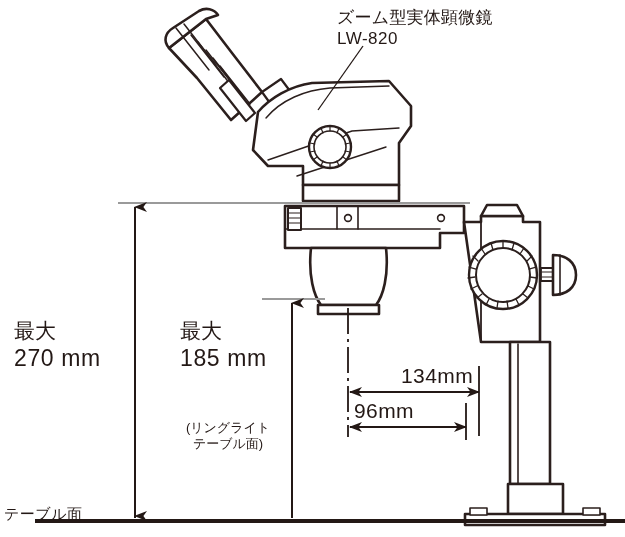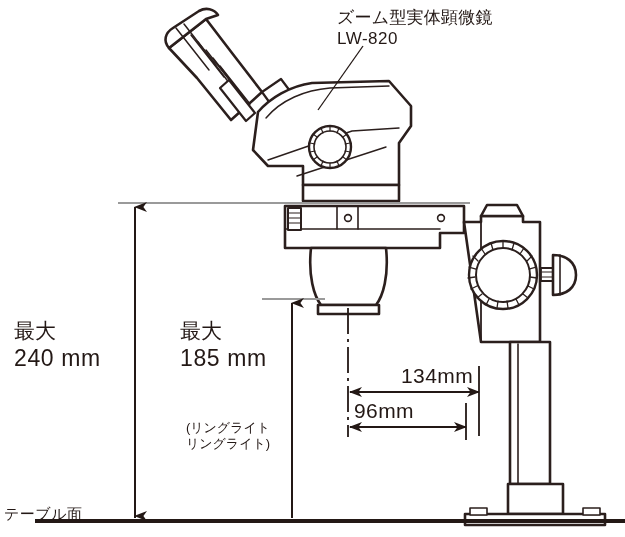--- a/index.html
+++ b/index.html
@@ -311,31 +311,31 @@
     </g>
   </svg>
 
   <div class="label" id="title-label">
     <span>ズーム型実体顕微鏡</span>
     <span class="line2">LW-820</span>
   </div>
 
   <div class="label" id="dim-270-label">
     <span>最大</span>
-    <span class="num">240 mm</span>
+    <span class="num">270 mm</span>
   </div>
 
   <div class="label" id="dim-185-label">
     <span>最大</span>
     <span class="num">185 mm</span>
   </div>
 
   <div class="label" id="dim-185-note">
     <span>(リングライト</span>
-    <span class="n2">リングライト)</span>
+    <span class="n2">テーブル面)</span>
   </div>
 
   <div class="label" id="dim-134-label">134mm</div>
 
   <div class="label" id="dim-96-label">96mm</div>
 
   <div class="label" id="table-label">テーブル面</div>
 
 </div>
 

